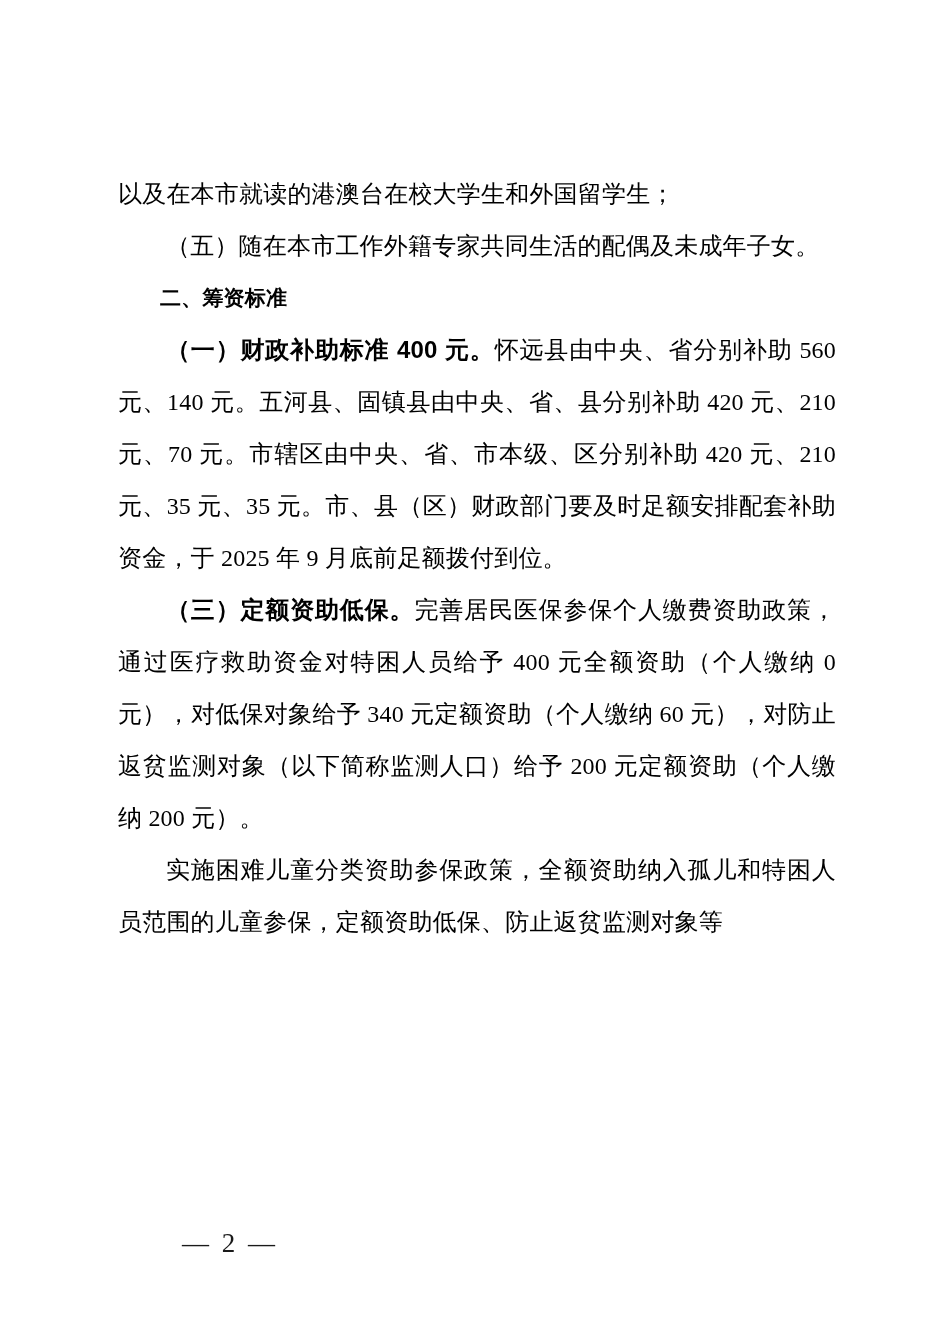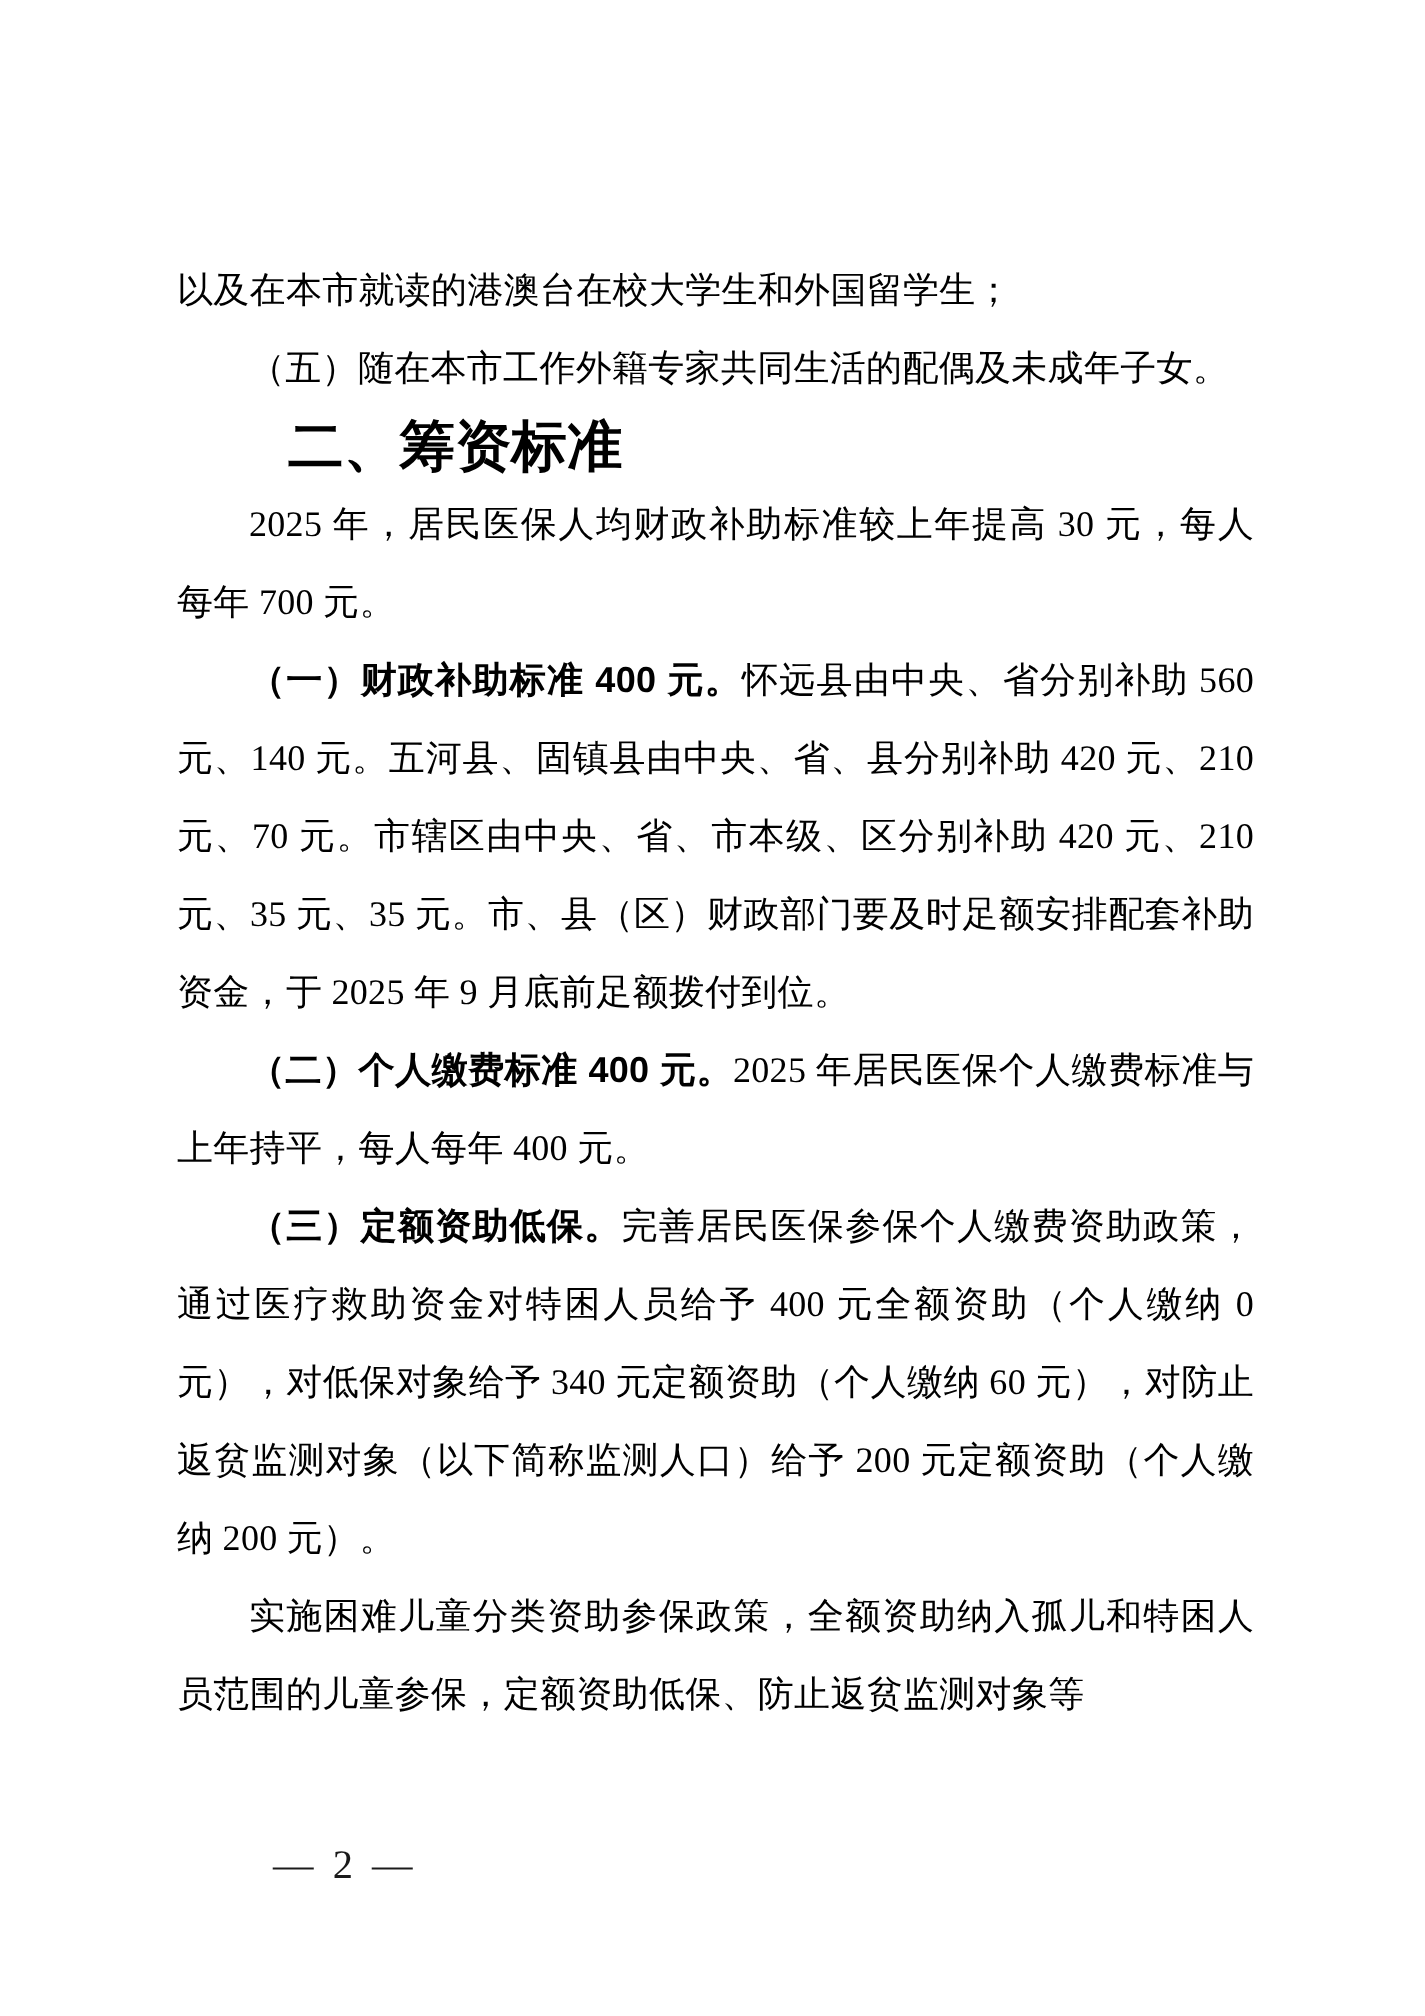--- a/index.html
+++ b/index.html
@@ -47,21 +47,21 @@
 
   
   .para.cont {
     text-indent: 0;
   }
 
   
   .heading {
     margin: 0;
     font-family: "Liberation Sans", "DejaVu Sans", sans-serif;
-    font-size: 37px;
+    font-size: 21px;
     line-height: 52px;
     font-weight: bold;
     color: #000000;
     text-indent: 2em;
     letter-spacing: 0.2px;
   }
 
   
   .para.heiti {
     font-family: "Liberation Sans", "DejaVu Sans", sans-serif;
@@ -97,25 +97,23 @@
 <div class="page">
 
   <div class="textblock">
 
     <p class="para cont heiti">以及在本市就读的港澳台在校大学生和外国留学生；</p>
 
     <p class="para indent heiti">（五）随在本市工作外籍专家共同生活的配偶及未成年子女。</p>
 
     <p class="heading">二、筹资标准</p>
 
-    <p class="para indent">2025 年，居民医保人均财政补助标准较上年提高 30 元，每人每年 700 元。</p>
 
     <p class="para indent"><span class="lead">（一）财政补助标准 400 元。</span><span>怀远县由中央、省分别补助 560 元、140 元。五河县、固镇县由中央、省、县分别补助 420 元、210 元、70 元。市辖区由中央、省、市本级、区分别补助 420 元、210 元、35 元、35 元。市、县（区）财政部门要及时足额安排配套补助资金，于 2025 年 9 月底前足额拨付到位。</span></p>
 
-    <p class="para indent"><span class="lead">（二）个人缴费标准 400 元。</span><span>2025 年居民医保个人缴费标准与上年持平，每人每年 400 元。</span></p>
 
     <p class="para indent"><span class="lead">（三）定额资助低保。</span><span>完善居民医保参保个人缴费资助政策，通过医疗救助资金对特困人员给予 400 元全额资助（个人缴纳 0 元），对低保对象给予 340 元定额资助（个人缴纳 60 元），对防止返贫监测对象（以下简称监测人口）给予 200 元定额资助（个人缴纳 200 元）。</span></p>
 
     <p class="para indent">实施困难儿童分类资助参保政策，全额资助纳入孤儿和特困人员范围的儿童参保，定额资助低保、防止返贫监测对象等</p>
 
   </div>
 
   <div class="footer">
     <span class="footer-inner">— 2 —</span>
   </div>

